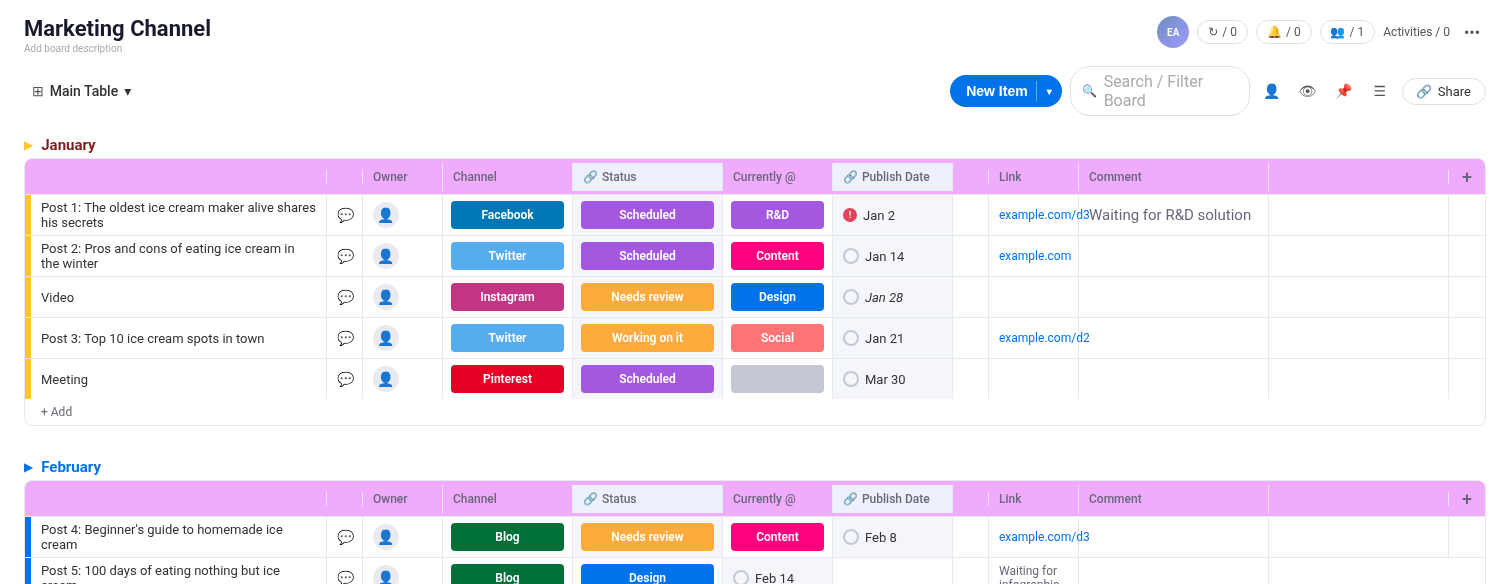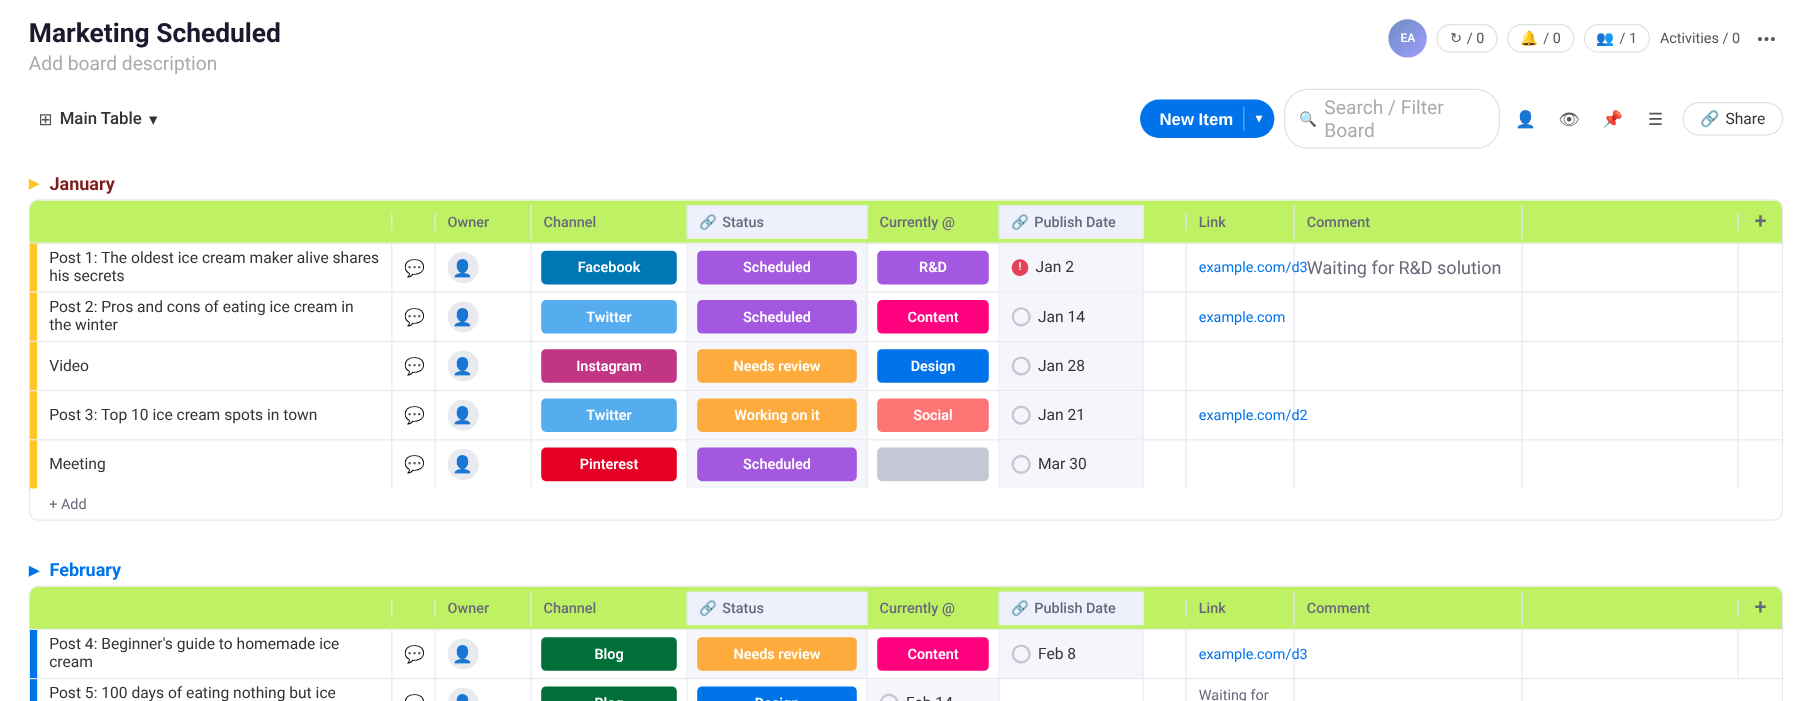--- a/index.html
+++ b/index.html
@@ -1,21 +1,21 @@
 <!DOCTYPE html>
 <html><head>
   <meta charset="utf-8">
   <style>
     * { box-sizing: border-box; margin: 0; padding: 0; }
     body { font-family: -apple-system, BlinkMacSystemFont, 'Segoe UI', Roboto, sans-serif; background: #fff; color: #333; font-size: 13px; }
     
     .app-header { padding: 16px 24px 8px; display: flex; align-items: flex-start; justify-content: space-between; }
     .header-left {}
     .board-title { font-size: 22px; font-weight: 700; color: #1a1a2e; }
-    .board-desc { font-size: 16px; color: #aaa; margin-top: 2px; cursor: pointer; }
+    .board-desc { font-size: 10px; color: #aaa; margin-top: 2px; cursor: pointer; }
     .header-right { display: flex; align-items: center; gap: 8px; }
     .header-avatar { width: 32px; height: 32px; border-radius: 50%; background: linear-gradient(135deg, #6c8ebf, #a29bfe); display: flex; align-items: center; justify-content: center; font-size: 10px; color: white; font-weight: 600; }
     .header-badge { display: flex; align-items: center; gap: 4px; border: 1px solid #e0e0e0; border-radius: 20px; padding: 4px 10px; font-size: 12px; color: #555; cursor: pointer; }
     .activities-btn { font-size: 12px; color: #555; cursor: pointer; }
     .more-btn { width: 28px; height: 28px; display: flex; align-items: center; justify-content: center; border-radius: 4px; cursor: pointer; color: #555; font-size: 16px; }
 
     .toolbar { padding: 4px 24px 12px; display: flex; align-items: center; gap: 8px; }
     .main-table-btn { display: flex; align-items: center; gap: 6px; font-size: 14px; font-weight: 500; color: #333; cursor: pointer; padding: 4px 8px; border-radius: 4px; }
     .table-icon { color: #555; font-size: 14px; }
     .toolbar-spacer { flex: 1; }
@@ -31,21 +31,21 @@
 
     .group-section { margin-bottom: 24px; }
     .group-header { display: flex; align-items: center; gap: 8px; padding: 8px 0 4px; }
     .group-arrow { color: #ffc629; font-size: 12px; cursor: pointer; }
     .group-arrow.blue { color: #0073ea; }
     .group-title { font-size: 15px; font-weight: 700; color: #7f1d1d; cursor: pointer; }
     .group-title.blue { color: #0073ea; }
 
     .table-wrapper { border: 1px solid #e6e9ef; border-radius: 8px; overflow: hidden; }
     
-    .table-header-row { display: grid; background: #bef264; border-bottom: 1px solid #e6e9ef; align-items: center; }
+    .table-header-row { display: grid; background: #f0abfc; border-bottom: 1px solid #e6e9ef; align-items: center; }
     .th-cell { padding: 7px 10px; font-size: 12px; color: #676879; font-weight: 500; border-right: 1px solid #e6e9ef; display: flex; align-items: center; gap: 4px; }
     .th-cell:last-child { border-right: none; }
     .th-cell.highlight { background: #eef0fc; }
 
     .data-row { display: grid; align-items: stretch; border-bottom: 1px solid #e6e9ef; }
     .data-row:last-child { border-bottom: none; }
 
     .td-cell { padding: 0 10px; font-size: 13px; color: #333; border-right: 1px solid #e6e9ef; display: flex; align-items: center; min-height: 40px; }
     .td-cell:last-child { border-right: none; }
     .td-cell.name-cell { font-size: 13px; color: #323338; }
@@ -70,21 +70,21 @@
 
     .comment-icon { color: #c5c7d4; font-size: 14px; cursor: pointer; }
 
     .checkbox-circle { width: 16px; height: 16px; border-radius: 50%; border: 2px solid #c5c7d4; cursor: pointer; }
   </style>
 </head>
 <body>
 
 <div class="app-header">
   <div class="header-left">
-    <div class="board-title">Marketing Scheduled</div>
+    <div class="board-title">Marketing Channel</div>
     <div class="board-desc">Add board description</div>
   </div>
   <div class="header-right">
     <div class="header-avatar">
       <span>EA</span>
     </div>
     <div class="header-badge">
       <span>↻</span>
       <span>/ 0</span>
     </div>
@@ -238,21 +238,21 @@
         <div class="color-pill" style="background:#c13584;">Instagram</div>
       </div>
       <div class="td-cell highlight" style="padding:6px 8px;">
         <div class="color-pill" style="background:#fdab3d;">Needs review</div>
       </div>
       <div class="td-cell" style="padding:6px 8px;">
         <div class="color-pill" style="background:#0073ea;">Design</div>
       </div>
       <div class="td-cell highlight">
         <div class="checkbox-circle"></div>
-        <span style="margin-left:6px;">Jan 28</span>
+        <span style="margin-left:6px;font-style:italic;">Jan 28</span>
       </div>
       <div class="td-cell"></div>
       <div class="td-cell">
         
       </div>
       <div class="td-cell" style="font-size:12px;color:#676879;"></div>
       <div class="td-cell"></div>
       <div class="td-cell"></div>
     </div>
           <div class="data-row" style="grid-template-columns: 6px 1fr 36px 80px 130px 150px 110px 120px 36px 90px 190px 180px 36px;">

